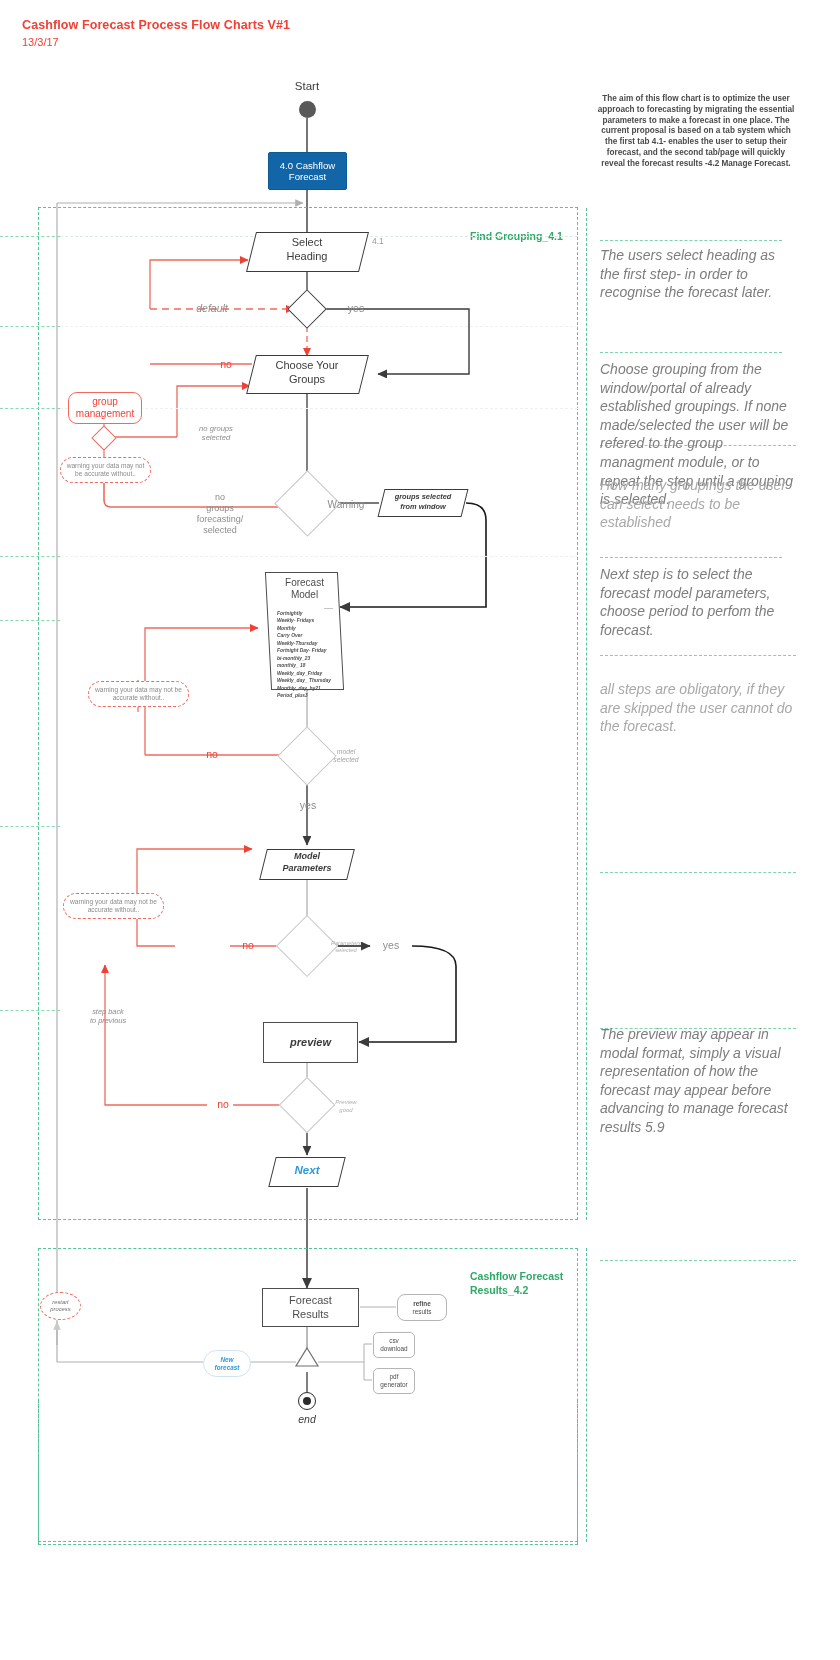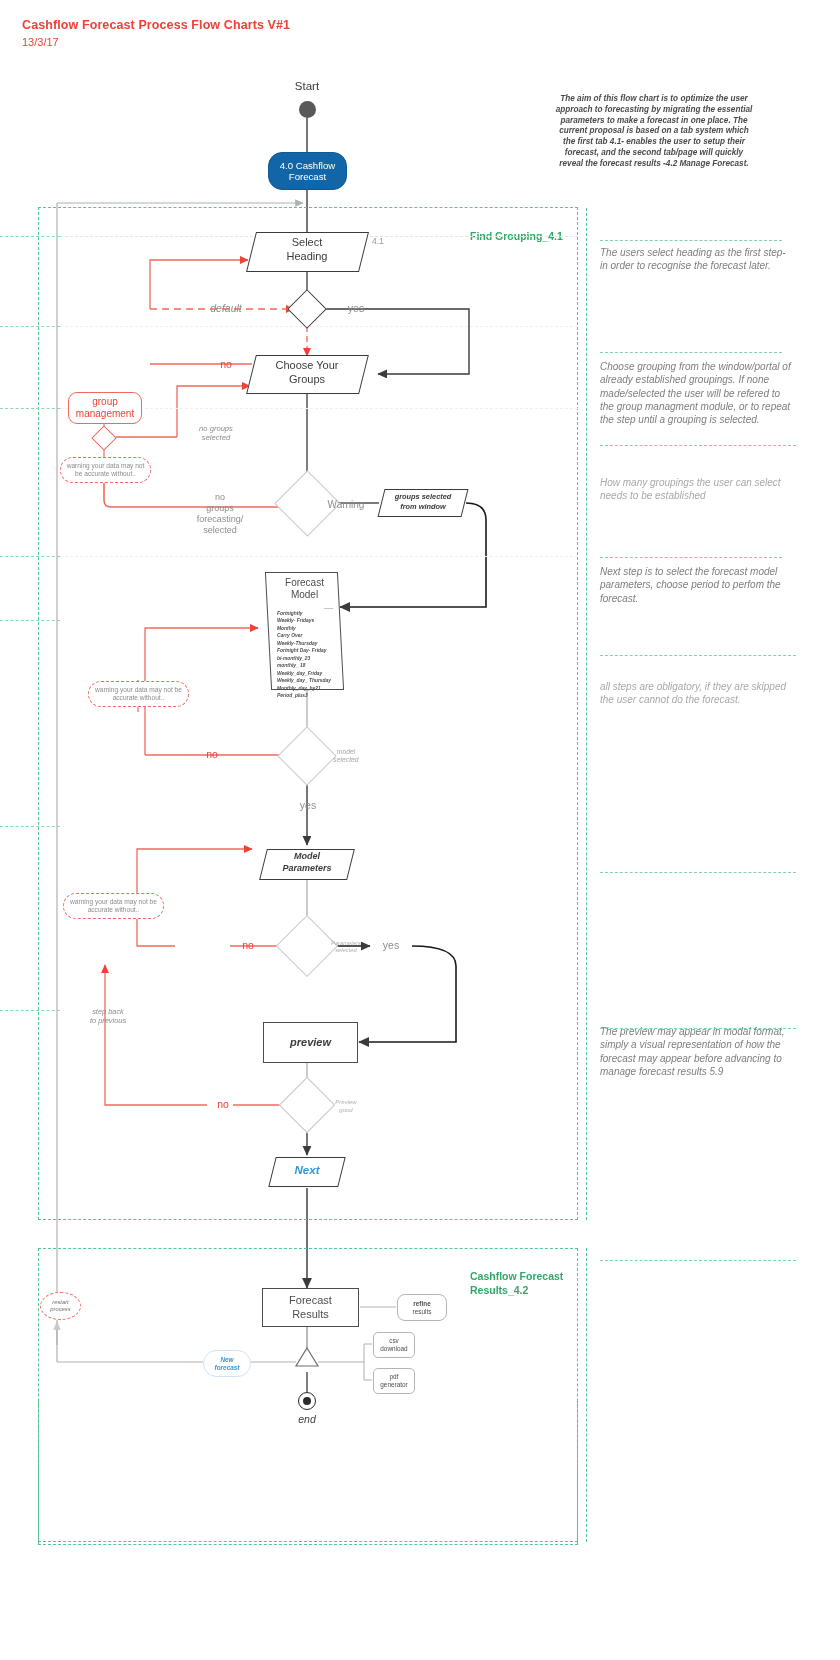--- a/index.html
+++ b/index.html
@@ -10,38 +10,38 @@
   }
   #stage{position:absolute;left:0;top:0;width:840px;height:1660px;}
   .abs{position:absolute;}
 
   
   #doc-title{left:22px;top:18px;font-size:12.5px;font-weight:bold;color:#ef4136;letter-spacing:.1px;}
   #doc-date{left:22px;top:36px;font-size:11px;color:#ef4136;}
 
   
   #aim-note{
-    left:552px;top:94px;width:204px;
-    font-size:8.2px;line-height:1.32;font-style:italic;font-weight:bold;
+    left:594px;top:94px;width:204px;
+    font-size:8.2px;line-height:1.32;font-weight:bold;
     color:#4a4a4a;text-align:center;
   }
 
   
   #wires{position:absolute;left:0;top:0;width:840px;height:1660px;}
 
   
   .node{position:absolute;box-sizing:border-box;display:flex;align-items:center;
         justify-content:center;text-align:center;}
   .lbl{display:block;line-height:1.18;}
 
   .startdot{width:17px;height:17px;border-radius:50%;background:#595959;}
   #start-label{left:281px;top:80px;width:52px;text-align:center;font-size:11.5px;color:#3b3b3b;}
 
   .bluebox{
-    background:#1266a8;color:#fff;border-radius:14px;
+    background:#1266a8;color:#fff;border-radius:2px;
     font-size:9.6px;line-height:1.25;border:1px solid #0d5a95;
   }
   .para-wrap{position:absolute;}
   .para-skew{width:100%;height:100%;border:1.6px solid #3b3b3b;background:#fff;
     transform:skewX(14deg);position:absolute;left:0;top:0;box-sizing:border-box;}
 
   .rect{border:1.6px solid #4d4d4d;background:#fff;font-size:11px;line-height:1.2;color:#4d4d4d;}
 
   .tag41{position:absolute;font-size:8.5px;color:#9a9a9a;}
 
@@ -87,21 +87,21 @@
      font-size:10px;line-height:1.15;color:#4d4d4d;}
   #fm-list{position:absolute;left:9px;top:38px;width:72px;
      font-size:4.9px;line-height:1.52;font-style:italic;font-weight:bold;color:#4d4d4d;}
   #fm-caret{position:absolute;right:8px;top:36px;width:9px;height:3px;}
 
   
   .lane{position:absolute;border:1.4px dashed #56c596;box-sizing:border-box;}
   .lane-title{position:absolute;font-size:10.5px;font-weight:bold;color:#2fa968;}
 
   
-  .anno{position:absolute;width:196px;font-size:10px;line-height:1.33;
+  .anno{position:absolute;width:196px;font-size:14px;line-height:1.33;
         font-style:italic;color:#a8a8a8;}
   .anno.dark{color:#7d7d7d;}
 
   .divline{position:absolute;border-top:1.5px dashed #7fd3ab;}
   .vline-green{position:absolute;border-left:1.5px dashed #56c596;}
 
   .end-label{position:absolute;font-size:10.5px;color:#3b3b3b;text-align:center;}
 </style>
 </head>
 <body>
@@ -373,21 +373,21 @@
     <span>restart</span>
     <span>process</span>
   </div>
 
   <div class="abs" style="left:298px;top:1392px;width:18px;height:18px;border:1.6px solid #2b2b2b;border-radius:50%;
               box-sizing:border-box;display:flex;align-items:center;justify-content:center;">
     <div style="width:8px;height:8px;border-radius:50%;background:#2b2b2b;"></div>
   </div>
   <div class="end-label" style="left:285px;top:1413px;width:44px;font-style:italic;">end</div>
 
-  <div class="edgelabel ital" style="left:198px;top:302px;width:56px;">default</div>
+  <div class="edgelabel ital" style="left:184px;top:302px;width:56px;">default</div>
   <div class="edgelabel" style="left:340px;top:302px;width:32px;">yes</div>
   <div class="edgelabel red" style="left:210px;top:358px;width:32px;">no</div>
 
   <div class="edgelabel ital" style="left:180px;top:425px;width:72px;font-size:7.6px;">
     <span>no groups</span><br>
     <span>selected</span>
   </div>
 
   <div class="edgelabel" style="left:185px;top:492px;width:70px;font-size:9px;line-height:1.22;">
     <span>no</span><br>

